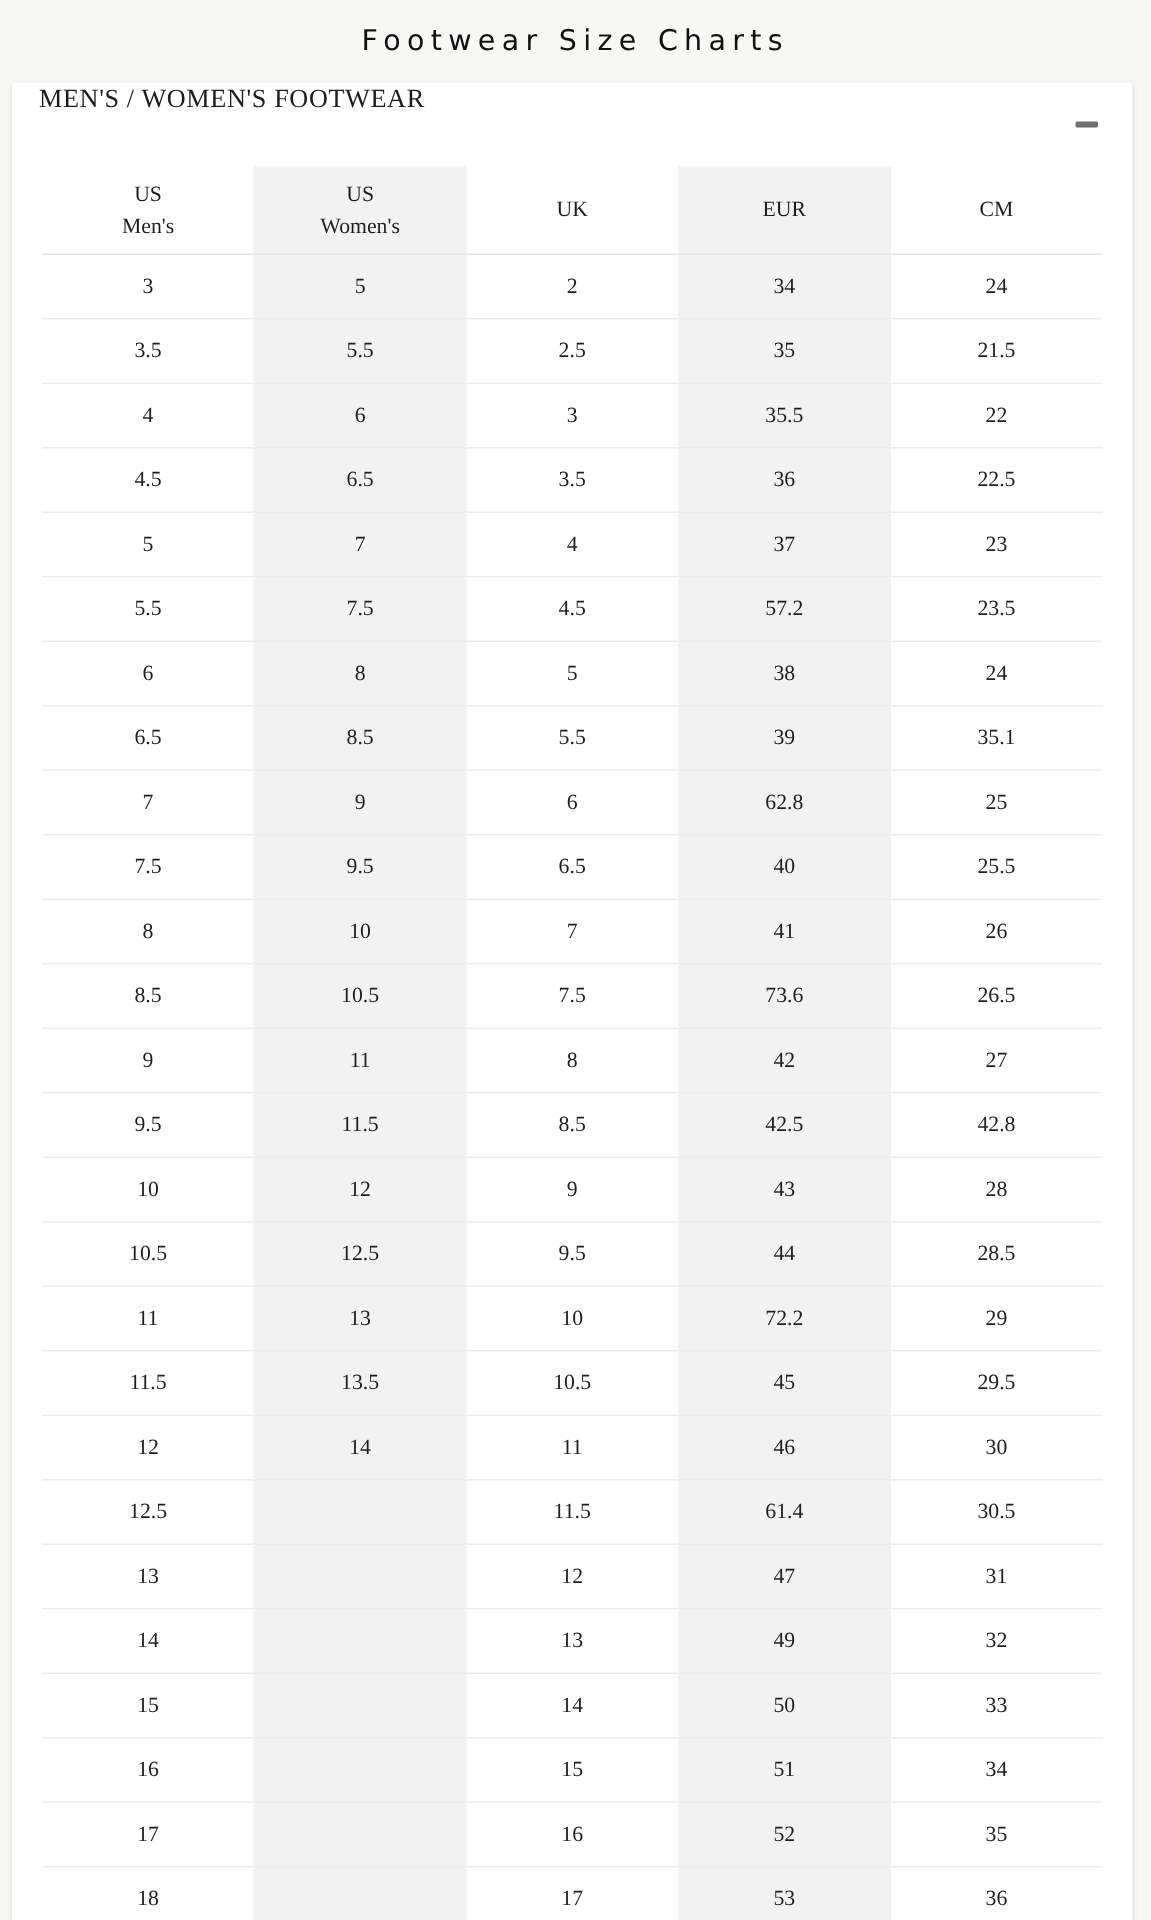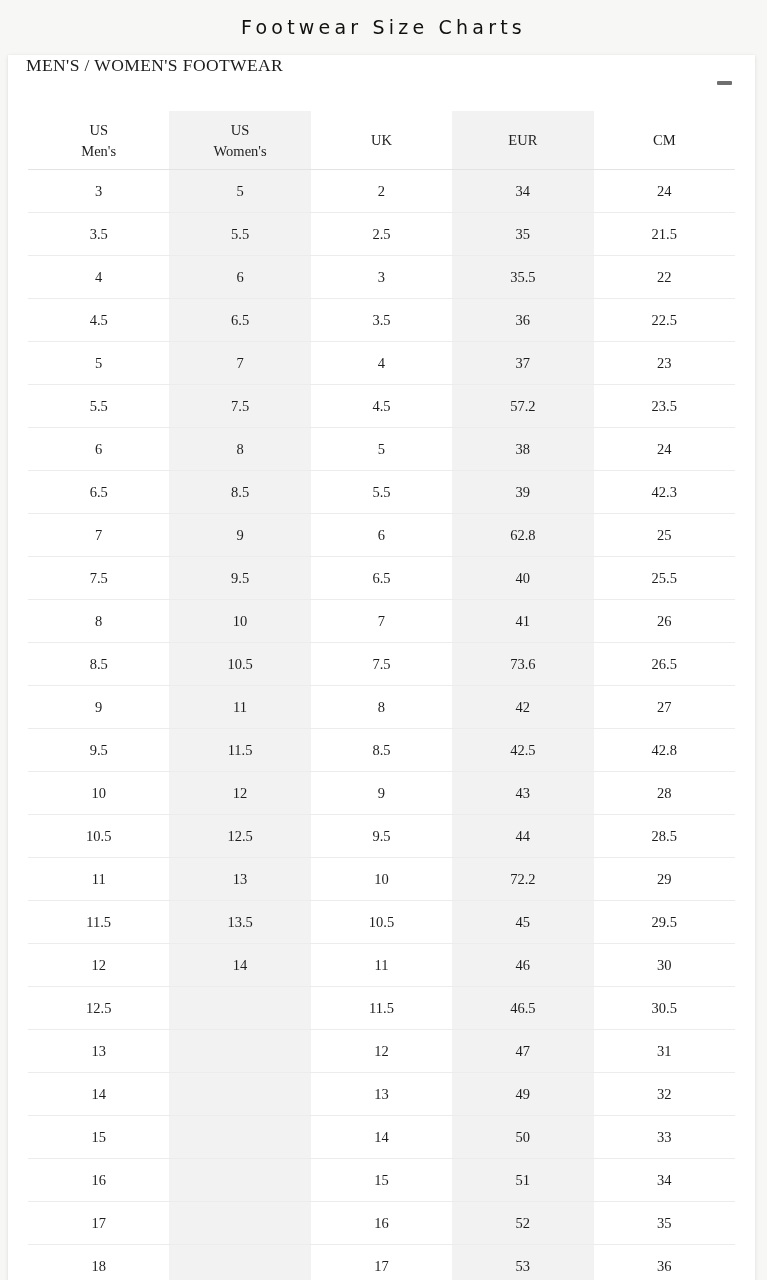--- a/index.html
+++ b/index.html
@@ -228,21 +228,21 @@
             <td class="shaded">8</td>
             <td>5</td>
             <td class="shaded">38</td>
             <td>24</td>
           </tr>
           <tr>
             <td>6.5</td>
             <td class="shaded">8.5</td>
             <td>5.5</td>
             <td class="shaded">39</td>
-            <td>42.3</td>
+            <td>35.1</td>
           </tr>
           <tr>
             <td>7</td>
             <td class="shaded">9</td>
             <td>6</td>
             <td class="shaded">62.8</td>
             <td>25</td>
           </tr>
           <tr>
             <td>7.5</td>
@@ -311,21 +311,21 @@
             <td>12</td>
             <td class="shaded">14</td>
             <td>11</td>
             <td class="shaded">46</td>
             <td>30</td>
           </tr>
           <tr>
             <td>12.5</td>
             <td class="shaded"></td>
             <td>11.5</td>
-            <td class="shaded">46.5</td>
+            <td class="shaded">61.4</td>
             <td>30.5</td>
           </tr>
           <tr>
             <td>13</td>
             <td class="shaded"></td>
             <td>12</td>
             <td class="shaded">47</td>
             <td>31</td>
           </tr>
           <tr>

